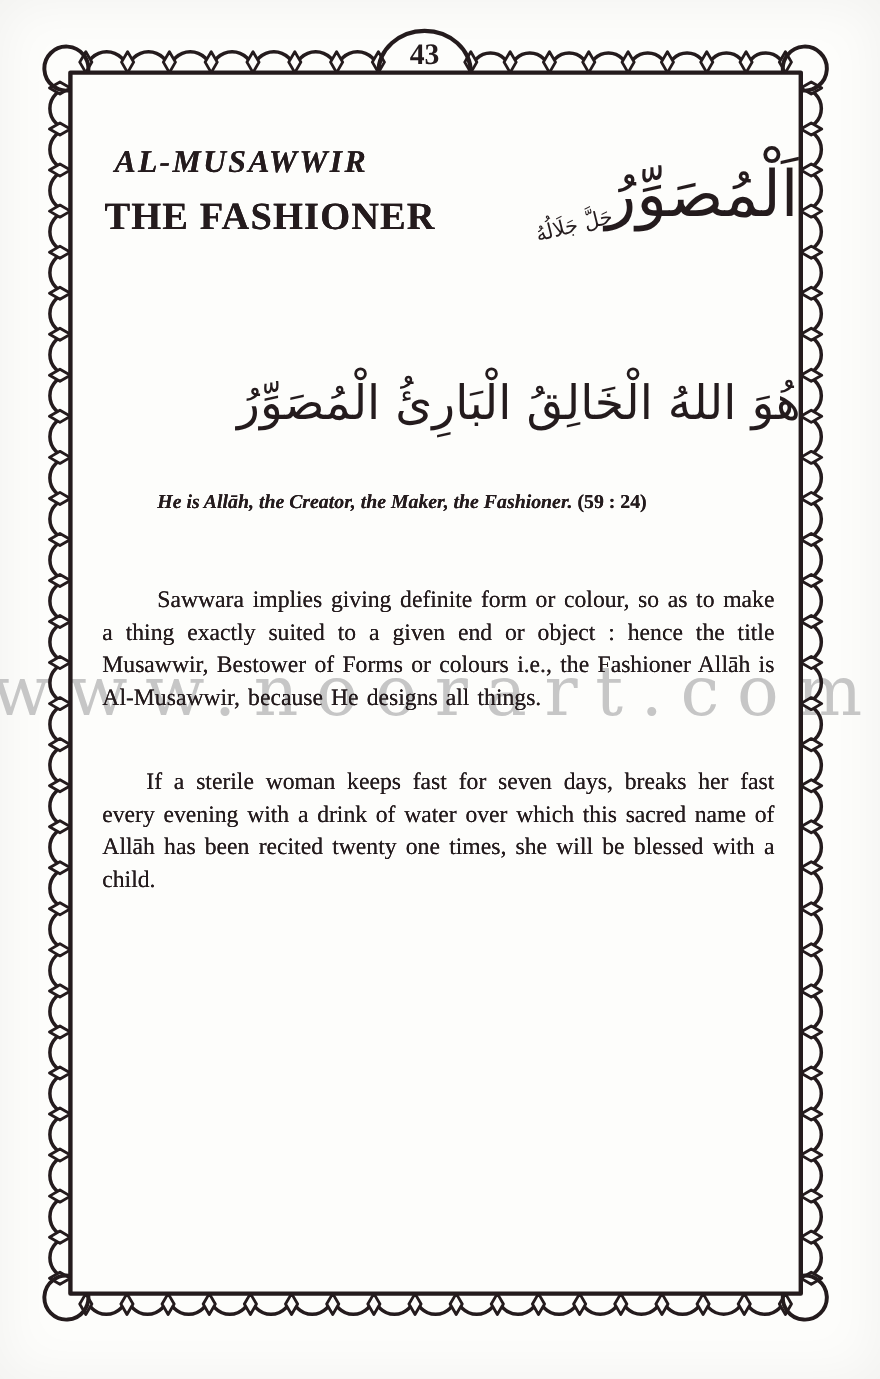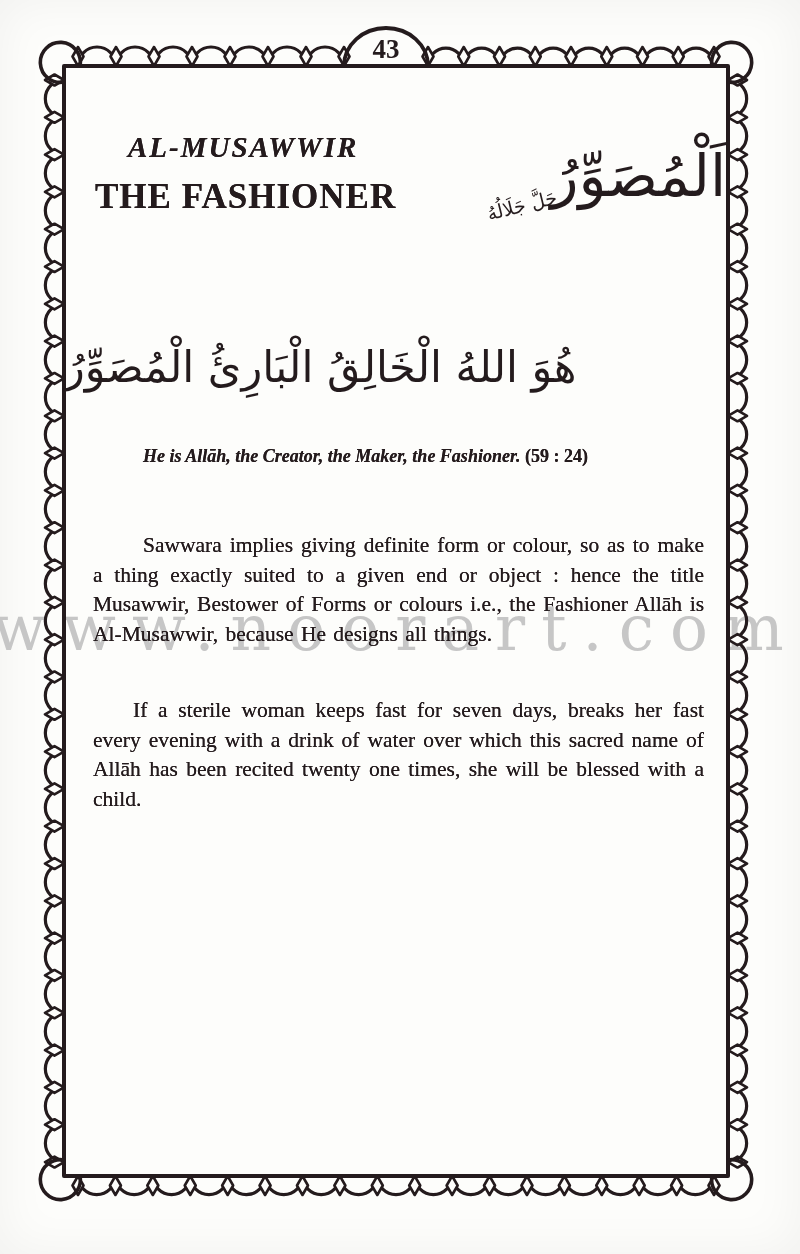--- a/index.html
+++ b/index.html
@@ -10,31 +10,31 @@
   
   .watermark{position:absolute;left:-8px;top:596px;width:816px;z-index:1;
              font-family:"DejaVu Serif",serif;font-size:63px;line-height:66px;
              letter-spacing:0.255em;white-space:nowrap;
              color:var(--watermark,#c6c6c6);}
   
   svg.frame{position:absolute;left:0;top:0;z-index:2;}
   
   .title-latin{position:absolute;left:104px;top:131px;z-index:3;
                font-size:29px;font-weight:bold;font-style:italic;letter-spacing:2px;
-               text-shadow:0 0 .5px currentColor;margin-left:24px;}
+               text-shadow:0 0 .5px currentColor;}
   .title-english{position:absolute;left:95px;top:177px;z-index:3;
                  font-size:35px;font-weight:bold;letter-spacing:1px;
                  text-shadow:0 0 .6px currentColor;}
   .callig{position:absolute;right:74px;top:116px;z-index:3;direction:rtl;
           display:flex;align-items:center;}
   .callig .big{font-family:"DejaVu Sans",sans-serif;font-size:58px;line-height:120px;}
   .callig .honorific{font-family:"DejaVu Sans",sans-serif;font-size:19px;
                      transform:rotate(-14deg) translateY(30px);margin-left:2px;}
   .verse-ar{position:absolute;left:64px;top:324px;width:664px;z-index:3;
-            direction:rtl;text-align:left;
+            direction:rtl;text-align:right;
             font-family:"DejaVu Sans",sans-serif;font-size:43px;line-height:86px;}
   .verse-en{position:absolute;left:143px;top:441px;width:478px;z-index:3;
             font-size:18px;font-weight:bold;font-style:italic;line-height:31px;
             text-align:justify;text-shadow:0 0 .4px currentColor;}
   .verse-en .up{font-style:normal;}
   .para{position:absolute;left:93px;width:611px;margin:0;z-index:3;
         font-size:21.5px;line-height:29.6px;text-align:justify;word-spacing:2px;
         text-shadow:0 0 .45px currentColor;}
   .p1{top:531px;text-indent:50px;}
   .p2{top:696px;text-indent:40px;}

